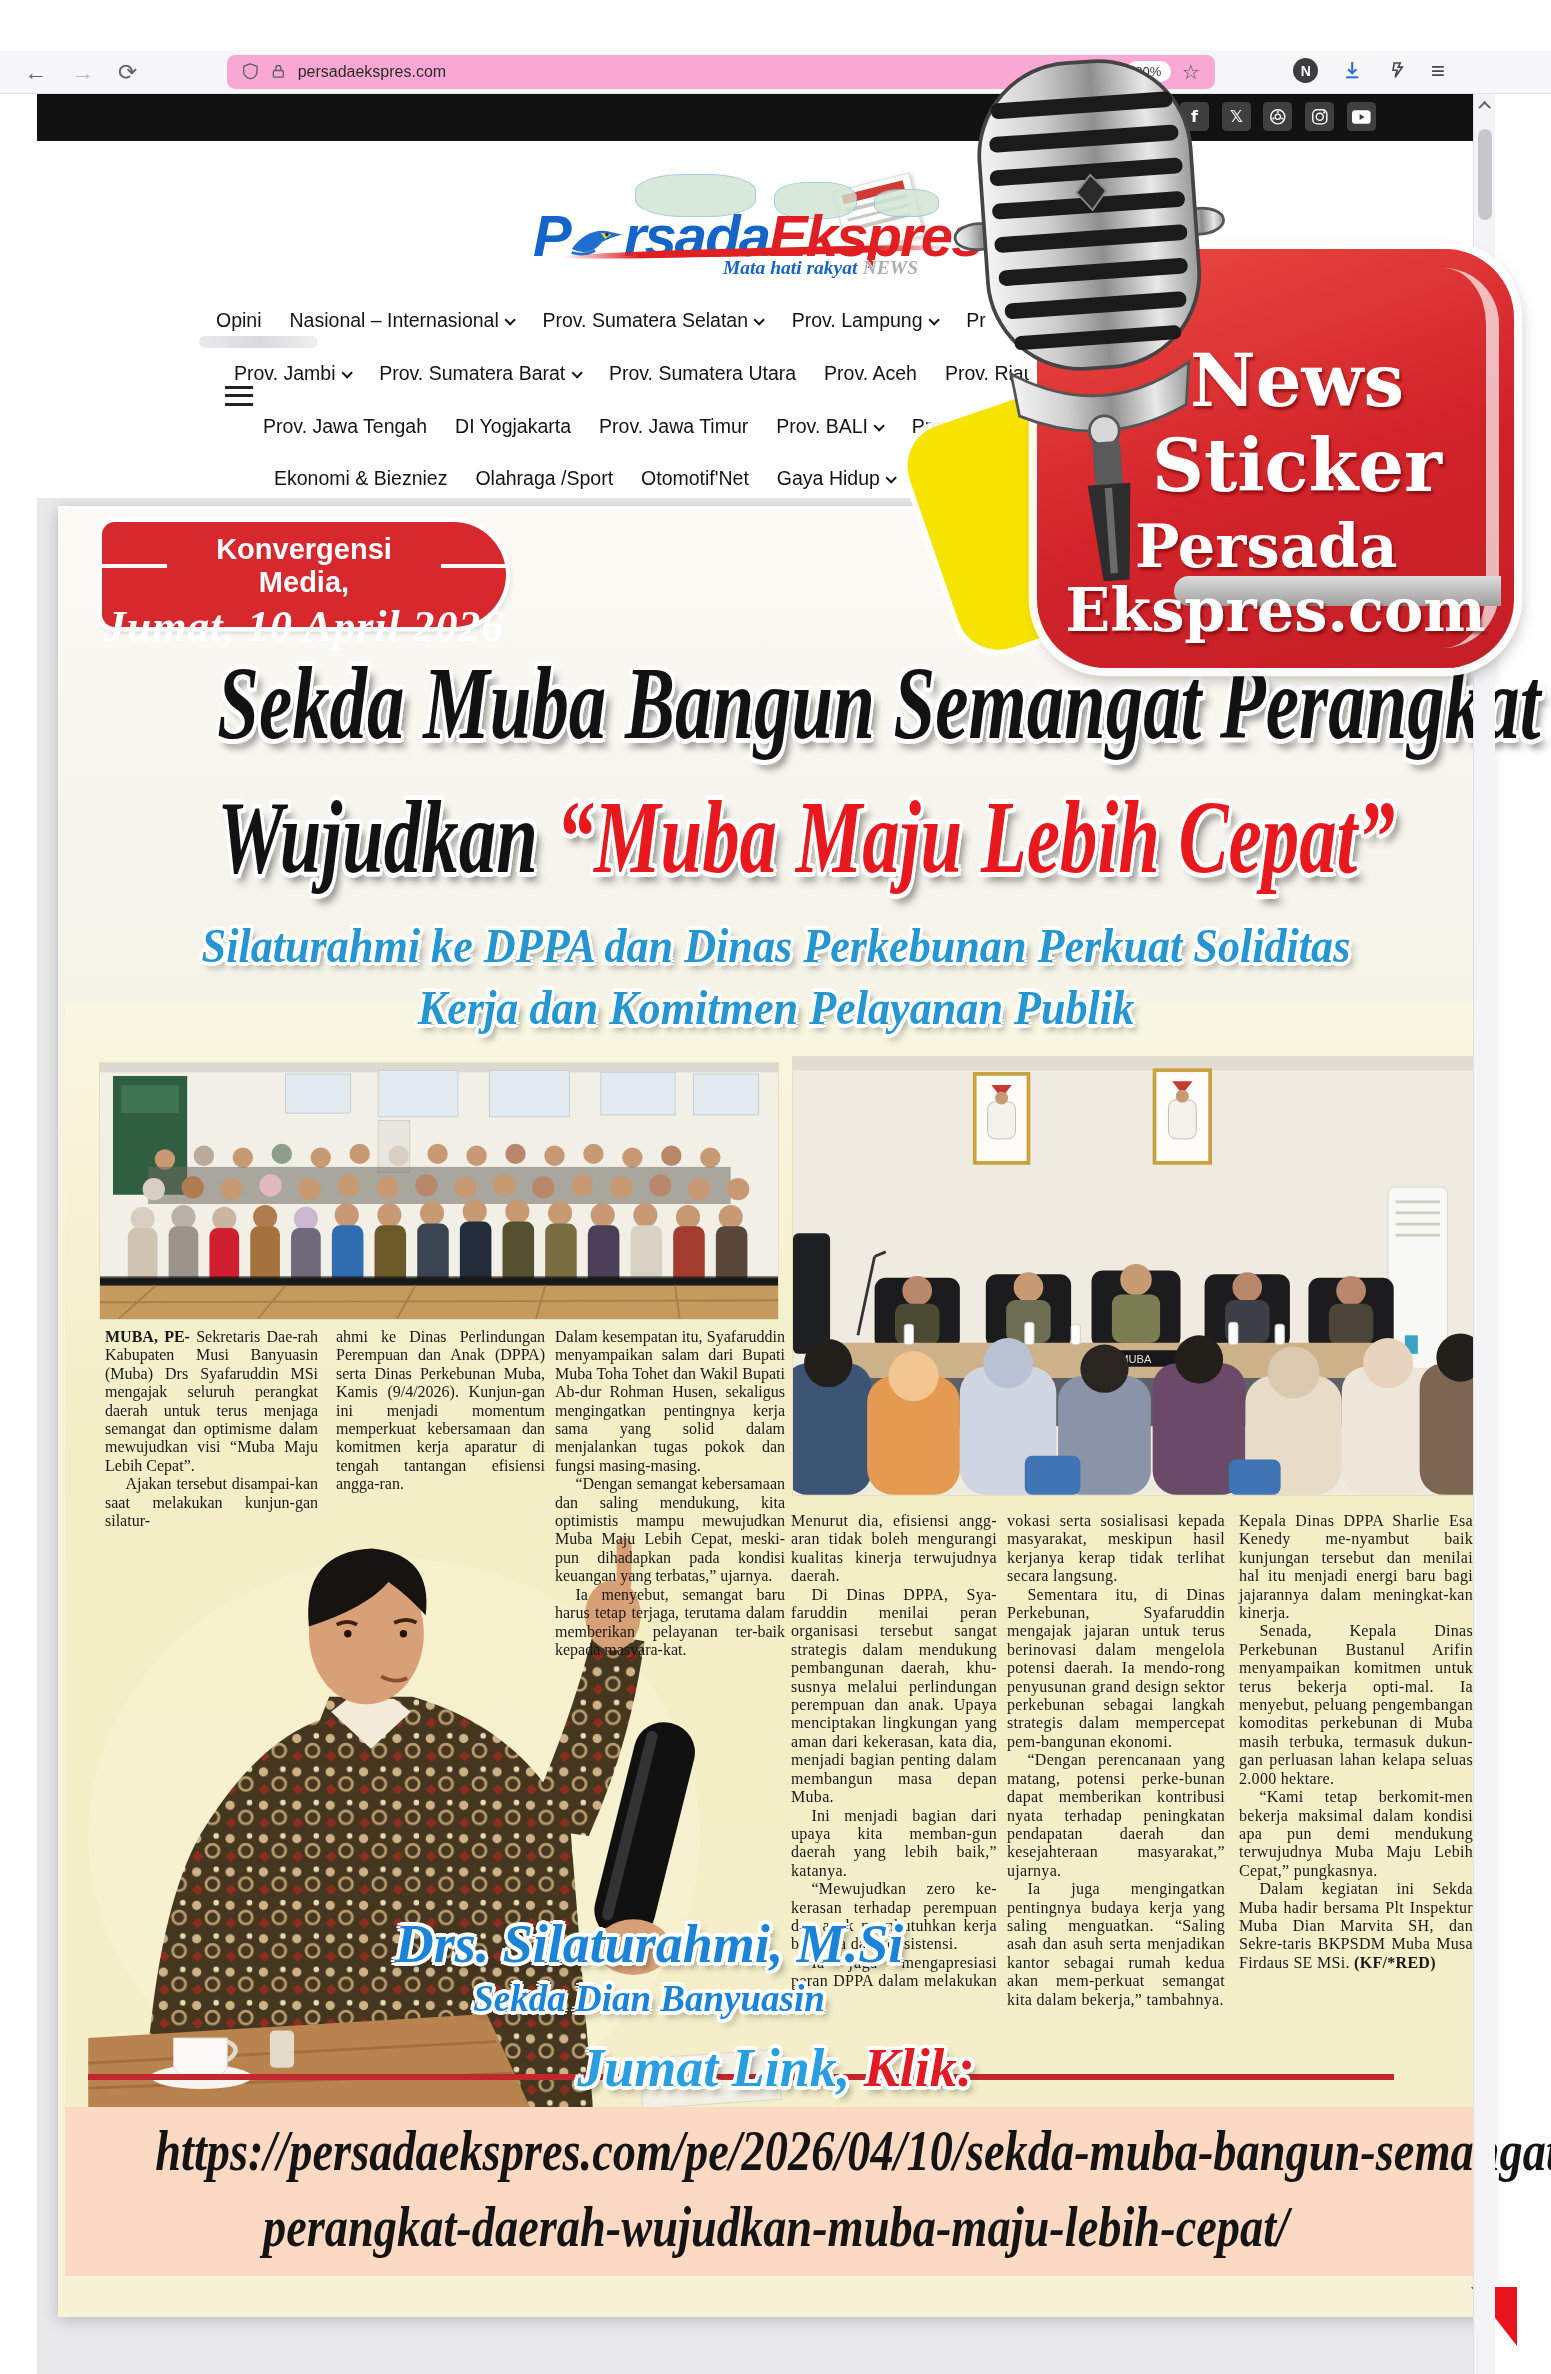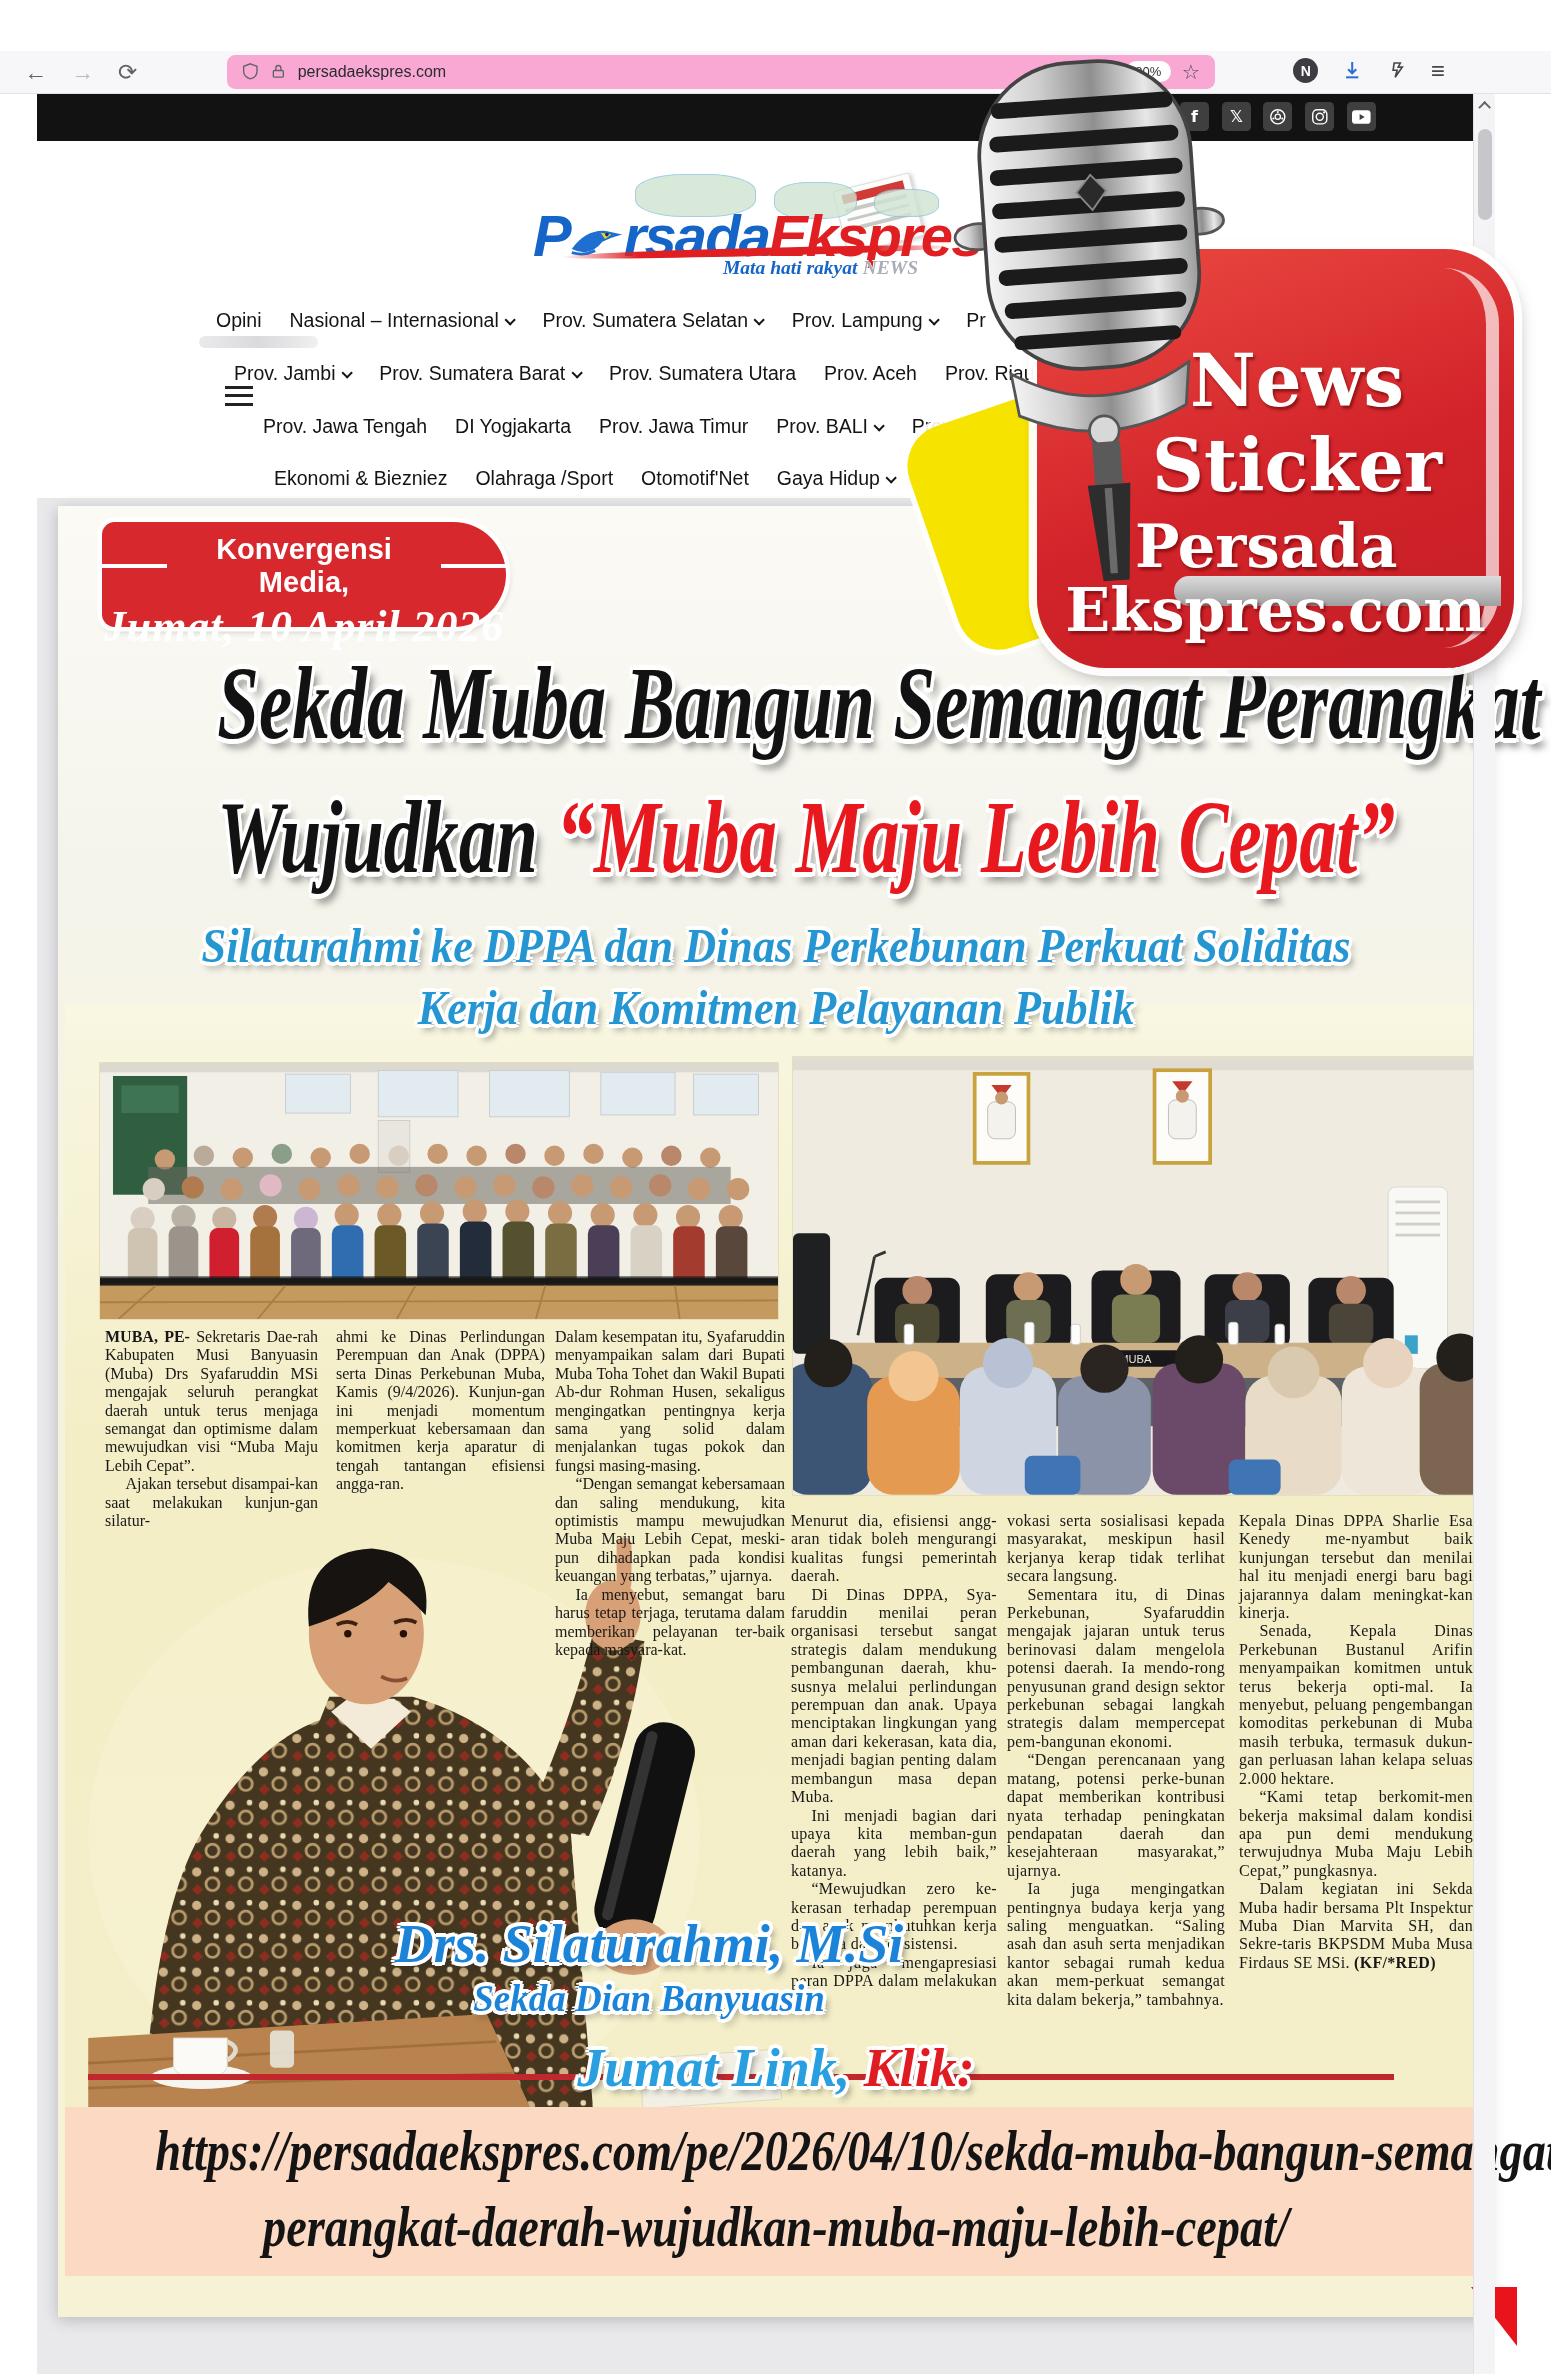--- a/index.html
+++ b/index.html
@@ -531,21 +531,21 @@
   </div>
 <div class="col" id="col2">
     <p class="first">ahmi ke Dinas Perlindungan Perempuan dan Anak (DPPA) serta Dinas Perkebunan Muba, Kamis (9/4/2026). Kunjun-gan ini menjadi momentum memperkuat kebersamaan dan komitmen kerja aparatur di tengah tantangan efisiensi angga-ran.</p>
   </div>
 <div class="col" id="col3">
     <p class="first">Dalam kesempatan itu, Syafaruddin menyampaikan salam dari Bupati Muba Toha Tohet dan Wakil Bupati Ab-dur Rohman Husen, sekaligus mengingatkan pentingnya kerja sama yang solid dalam menjalankan tugas pokok dan fungsi masing-masing.</p>
     <p class="">“Dengan semangat kebersamaan dan saling mendukung, kita optimistis mampu mewujudkan Muba Maju Lebih Cepat, meski-pun dihadapkan pada kondisi keuangan yang terbatas,” ujarnya.</p>
     <p class="">Ia menyebut, semangat baru harus tetap terjaga, terutama dalam memberikan pelayanan ter-baik kepada masyara-kat.</p>
   </div>
 <div class="col" id="col4">
-    <p class="first">Menurut dia, efisiensi angg-aran tidak boleh mengurangi kualitas fungsi pemerintah daerah.</p>
+    <p class="first">Menurut dia, efisiensi angg-aran tidak boleh mengurangi kualitas kinerja terwujudnya daerah.</p>
     <p class="">Di Dinas DPPA, Sya-faruddin menilai peran organisasi tersebut sangat strategis dalam mendukung pembangunan daerah, khu-susnya melalui perlindungan perempuan dan anak. Upaya menciptakan lingkungan yang aman dari kekerasan, kata dia, menjadi bagian penting dalam membangun masa depan Muba.</p>
     <p class="">Ini menjadi bagian dari upaya kita memban-gun daerah yang lebih baik,” katanya.</p>
     <p class="">“Mewujudkan zero ke-kerasan terhadap perempuan dan anak membutuhkan kerja bersama dan konsistensi.</p>
     <p class="">Ia juga mengapresiasi peran DPPA dalam melakukan ad-</p>
   </div>
 <div class="col" id="col5">
     <p class="first">vokasi serta sosialisasi kepada masyarakat, meskipun hasil kerjanya kerap tidak terlihat secara langsung.</p>
     <p class="">Sementara itu, di Dinas Perkebunan, Syafaruddin mengajak jajaran untuk terus berinovasi dalam mengelola potensi daerah. Ia mendo-rong penyusunan grand design sektor perkebunan sebagai langkah strategis dalam mempercepat pem-bangunan ekonomi.</p>
     <p class="">“Dengan perencanaan yang matang, potensi perke-bunan dapat memberikan kontribusi nyata terhadap peningkatan pendapatan daerah dan kesejahteraan masyarakat,” ujarnya.</p>
     <p class="">Ia juga mengingatkan pentingnya budaya kerja yang saling menguatkan. “Saling asah dan asuh serta menjadikan kantor sebagai rumah kedua akan mem-perkuat semangat kita dalam bekerja,” tambahnya.</p>

